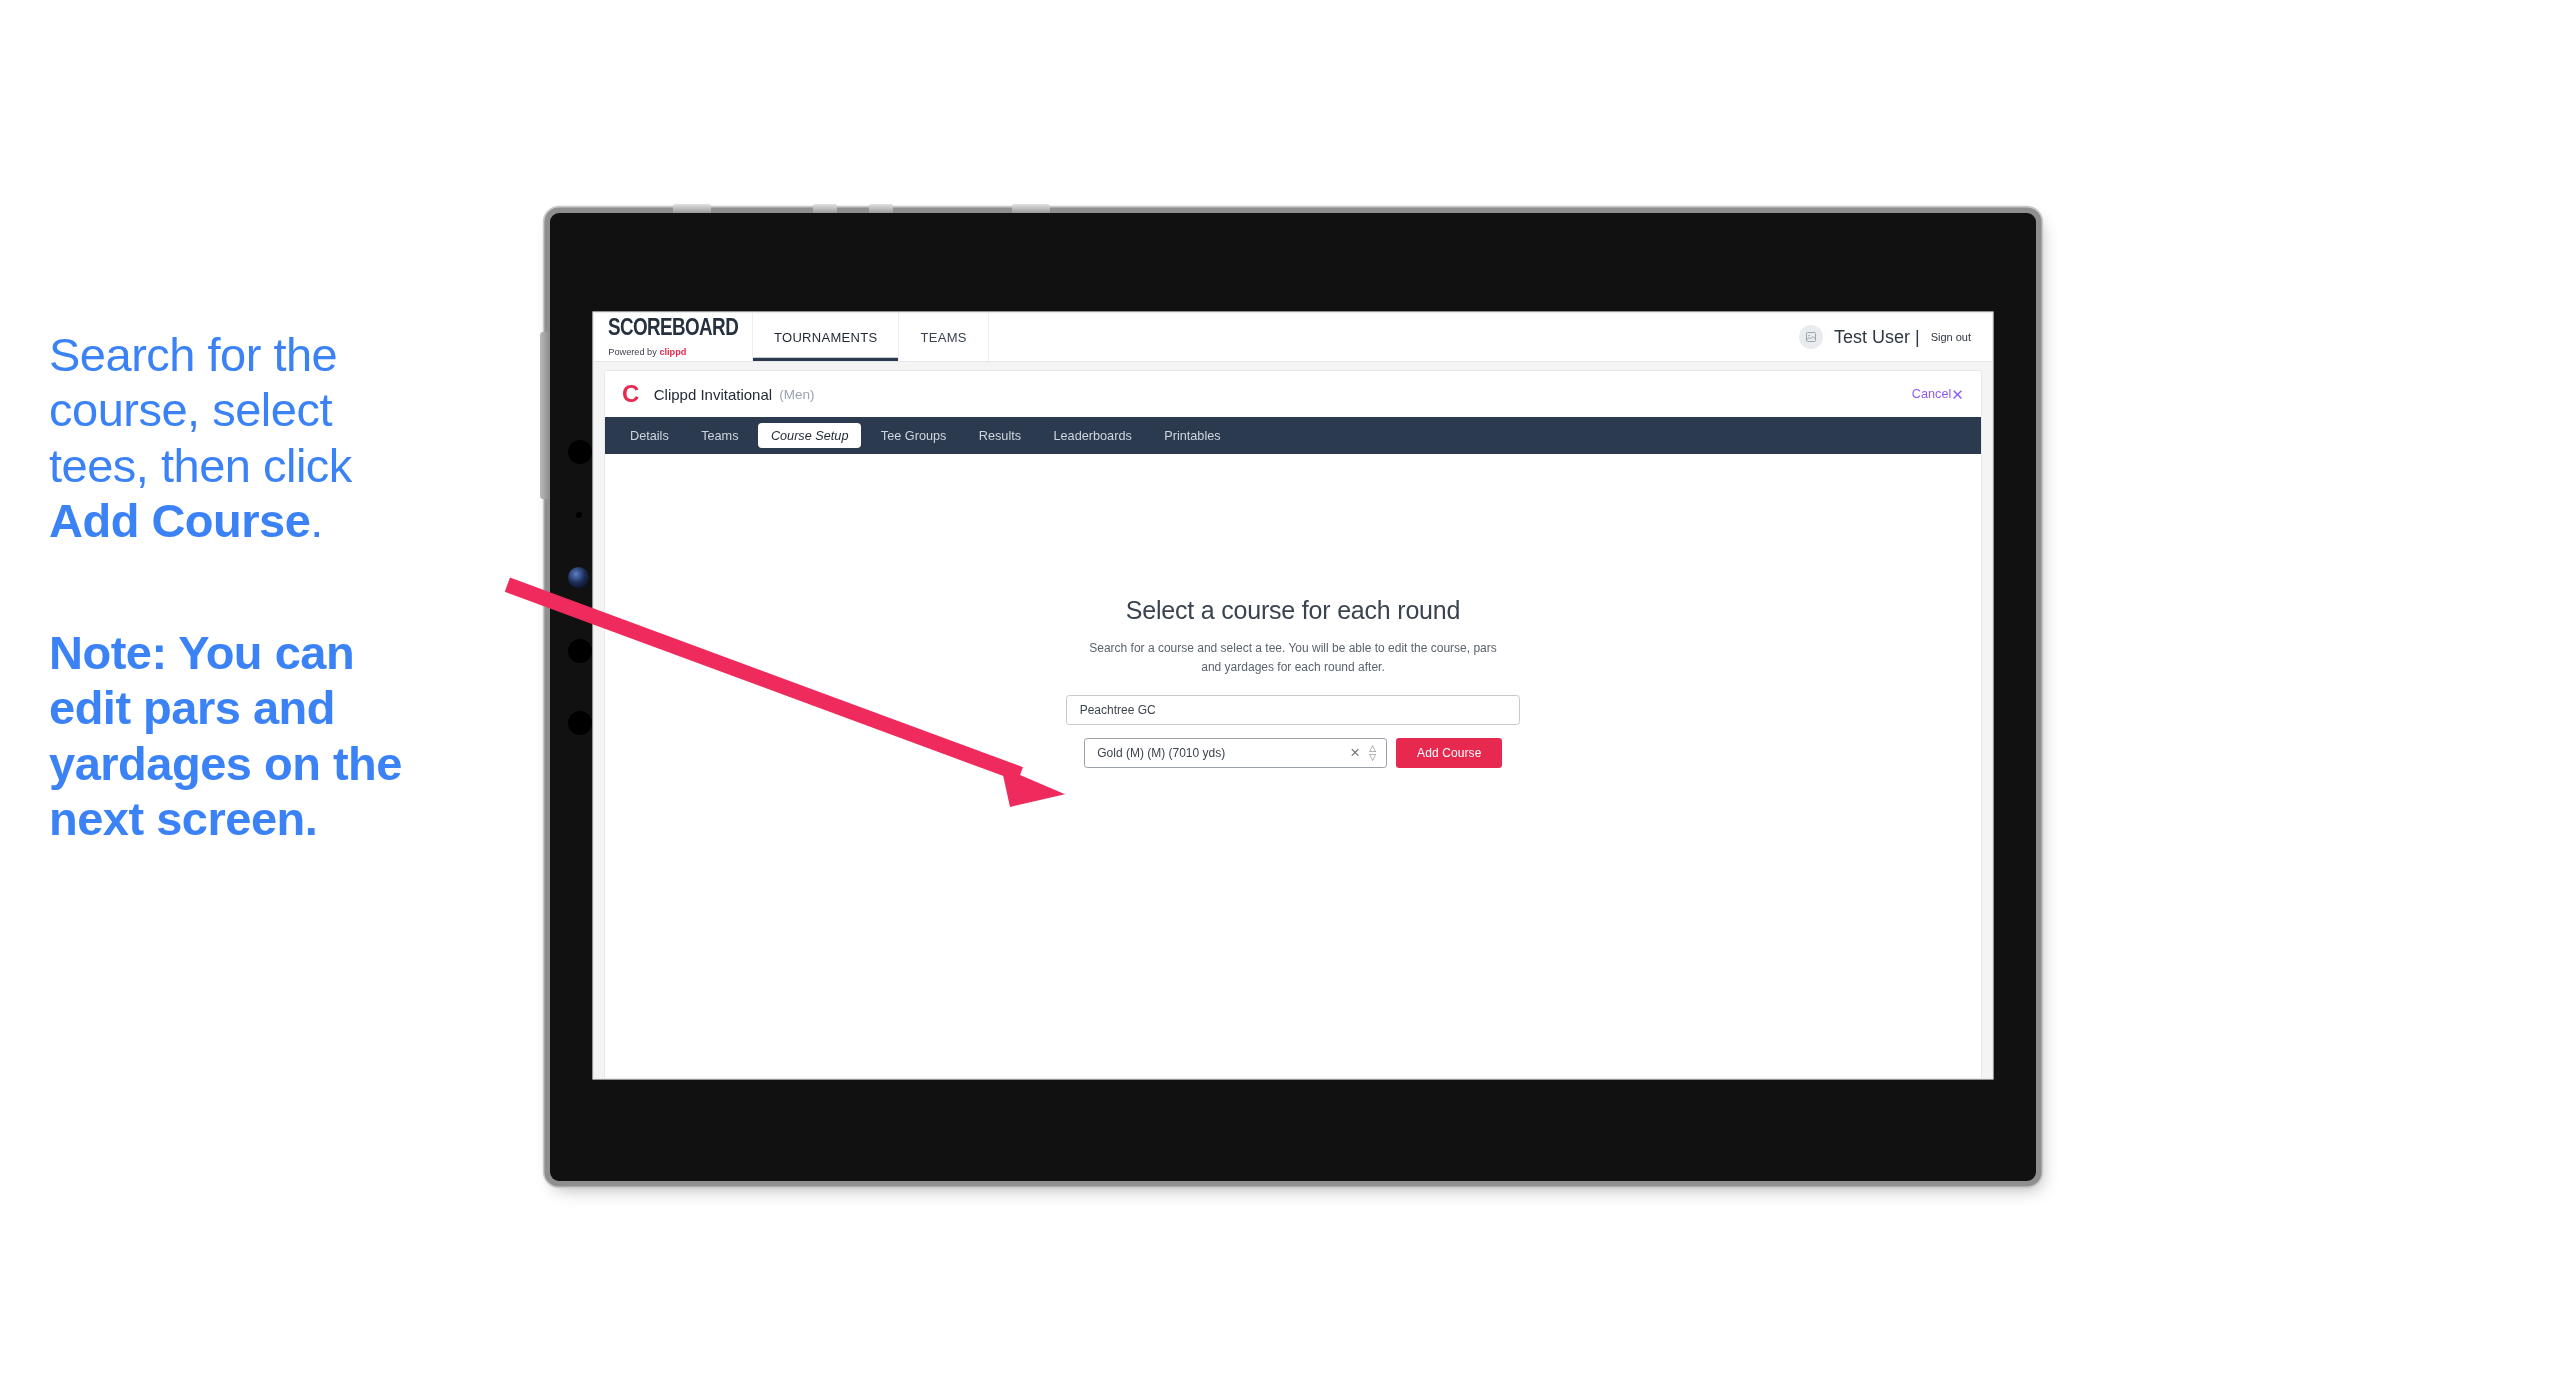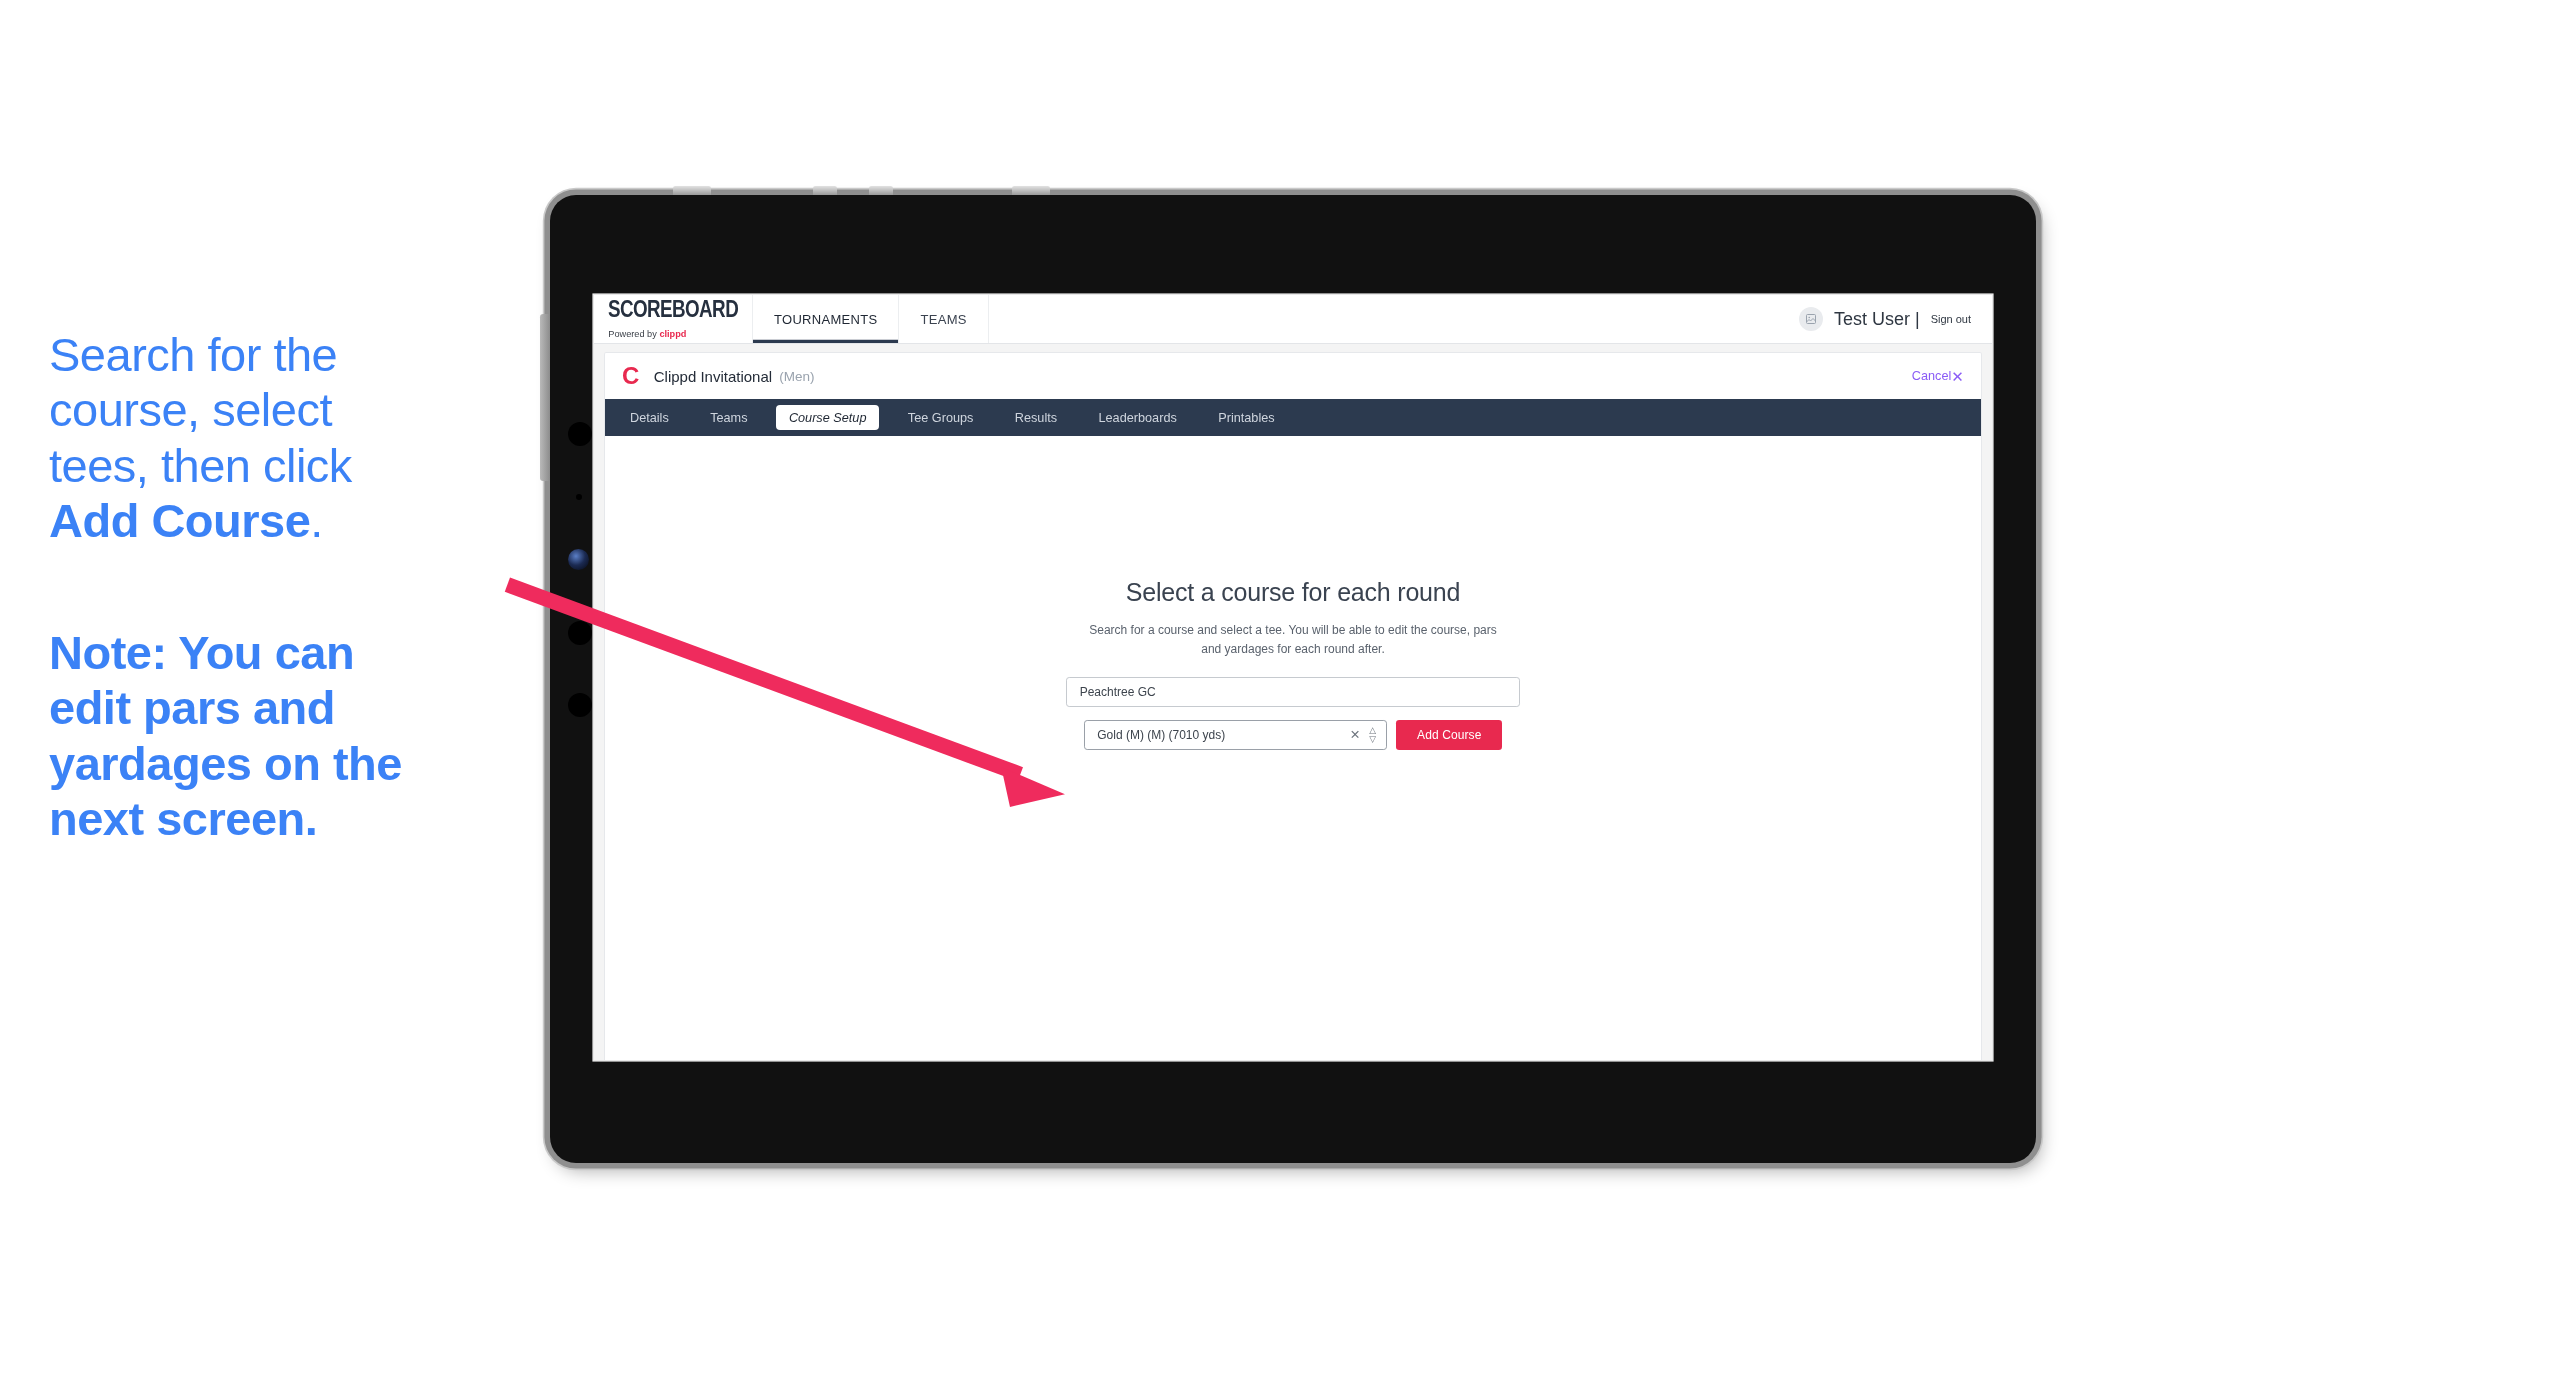--- a/index.html
+++ b/index.html
@@ -22,24 +22,24 @@
     letter-spacing: -0.5px;
   }
   .instructions .blk { margin: 0; }
   .instructions .gap { height: 76px; }
   .instructions b { font-weight: 700; }
   .instructions .note { font-weight: 700; }
 
   
   .device {
     position: absolute;
-    left: 550px; top: 195px;
+    left: 550px; top: 213px;
     width: 1486px; height: 968px;
     background: #111111;
-    border-radius: 26px;
+    border-radius: 9px;
     box-shadow:
       0 0 0 5.6px #8f8f8f,
       0 0 0 7.2px #c9c9c9,
       4.8px 8px 17.5px rgba(0,0,0,0.30);
   }
   
   .nub {
     position: absolute;
     top: -8.8px;
     height: 8.8px;
@@ -168,21 +168,21 @@
     font-size: 12.7px; color: #8b5cf6; cursor: pointer;
   }
   .cancel .x { font-size: 15px; line-height: 1; }
 
   
   .tabstrip {
     background: #2c3a4f;
     height: 37px;
     display: flex; align-items: center;
     padding: 0 12.7px;
-    gap: 16px;
+    gap: 7px;
   }
   .tab {
     font-size: 12.7px;
     color: #cfd5de;
     padding: 5.6px 12.7px;
     border-radius: 4px;
     cursor: pointer;
     white-space: nowrap;
   }
   .tab.active {

